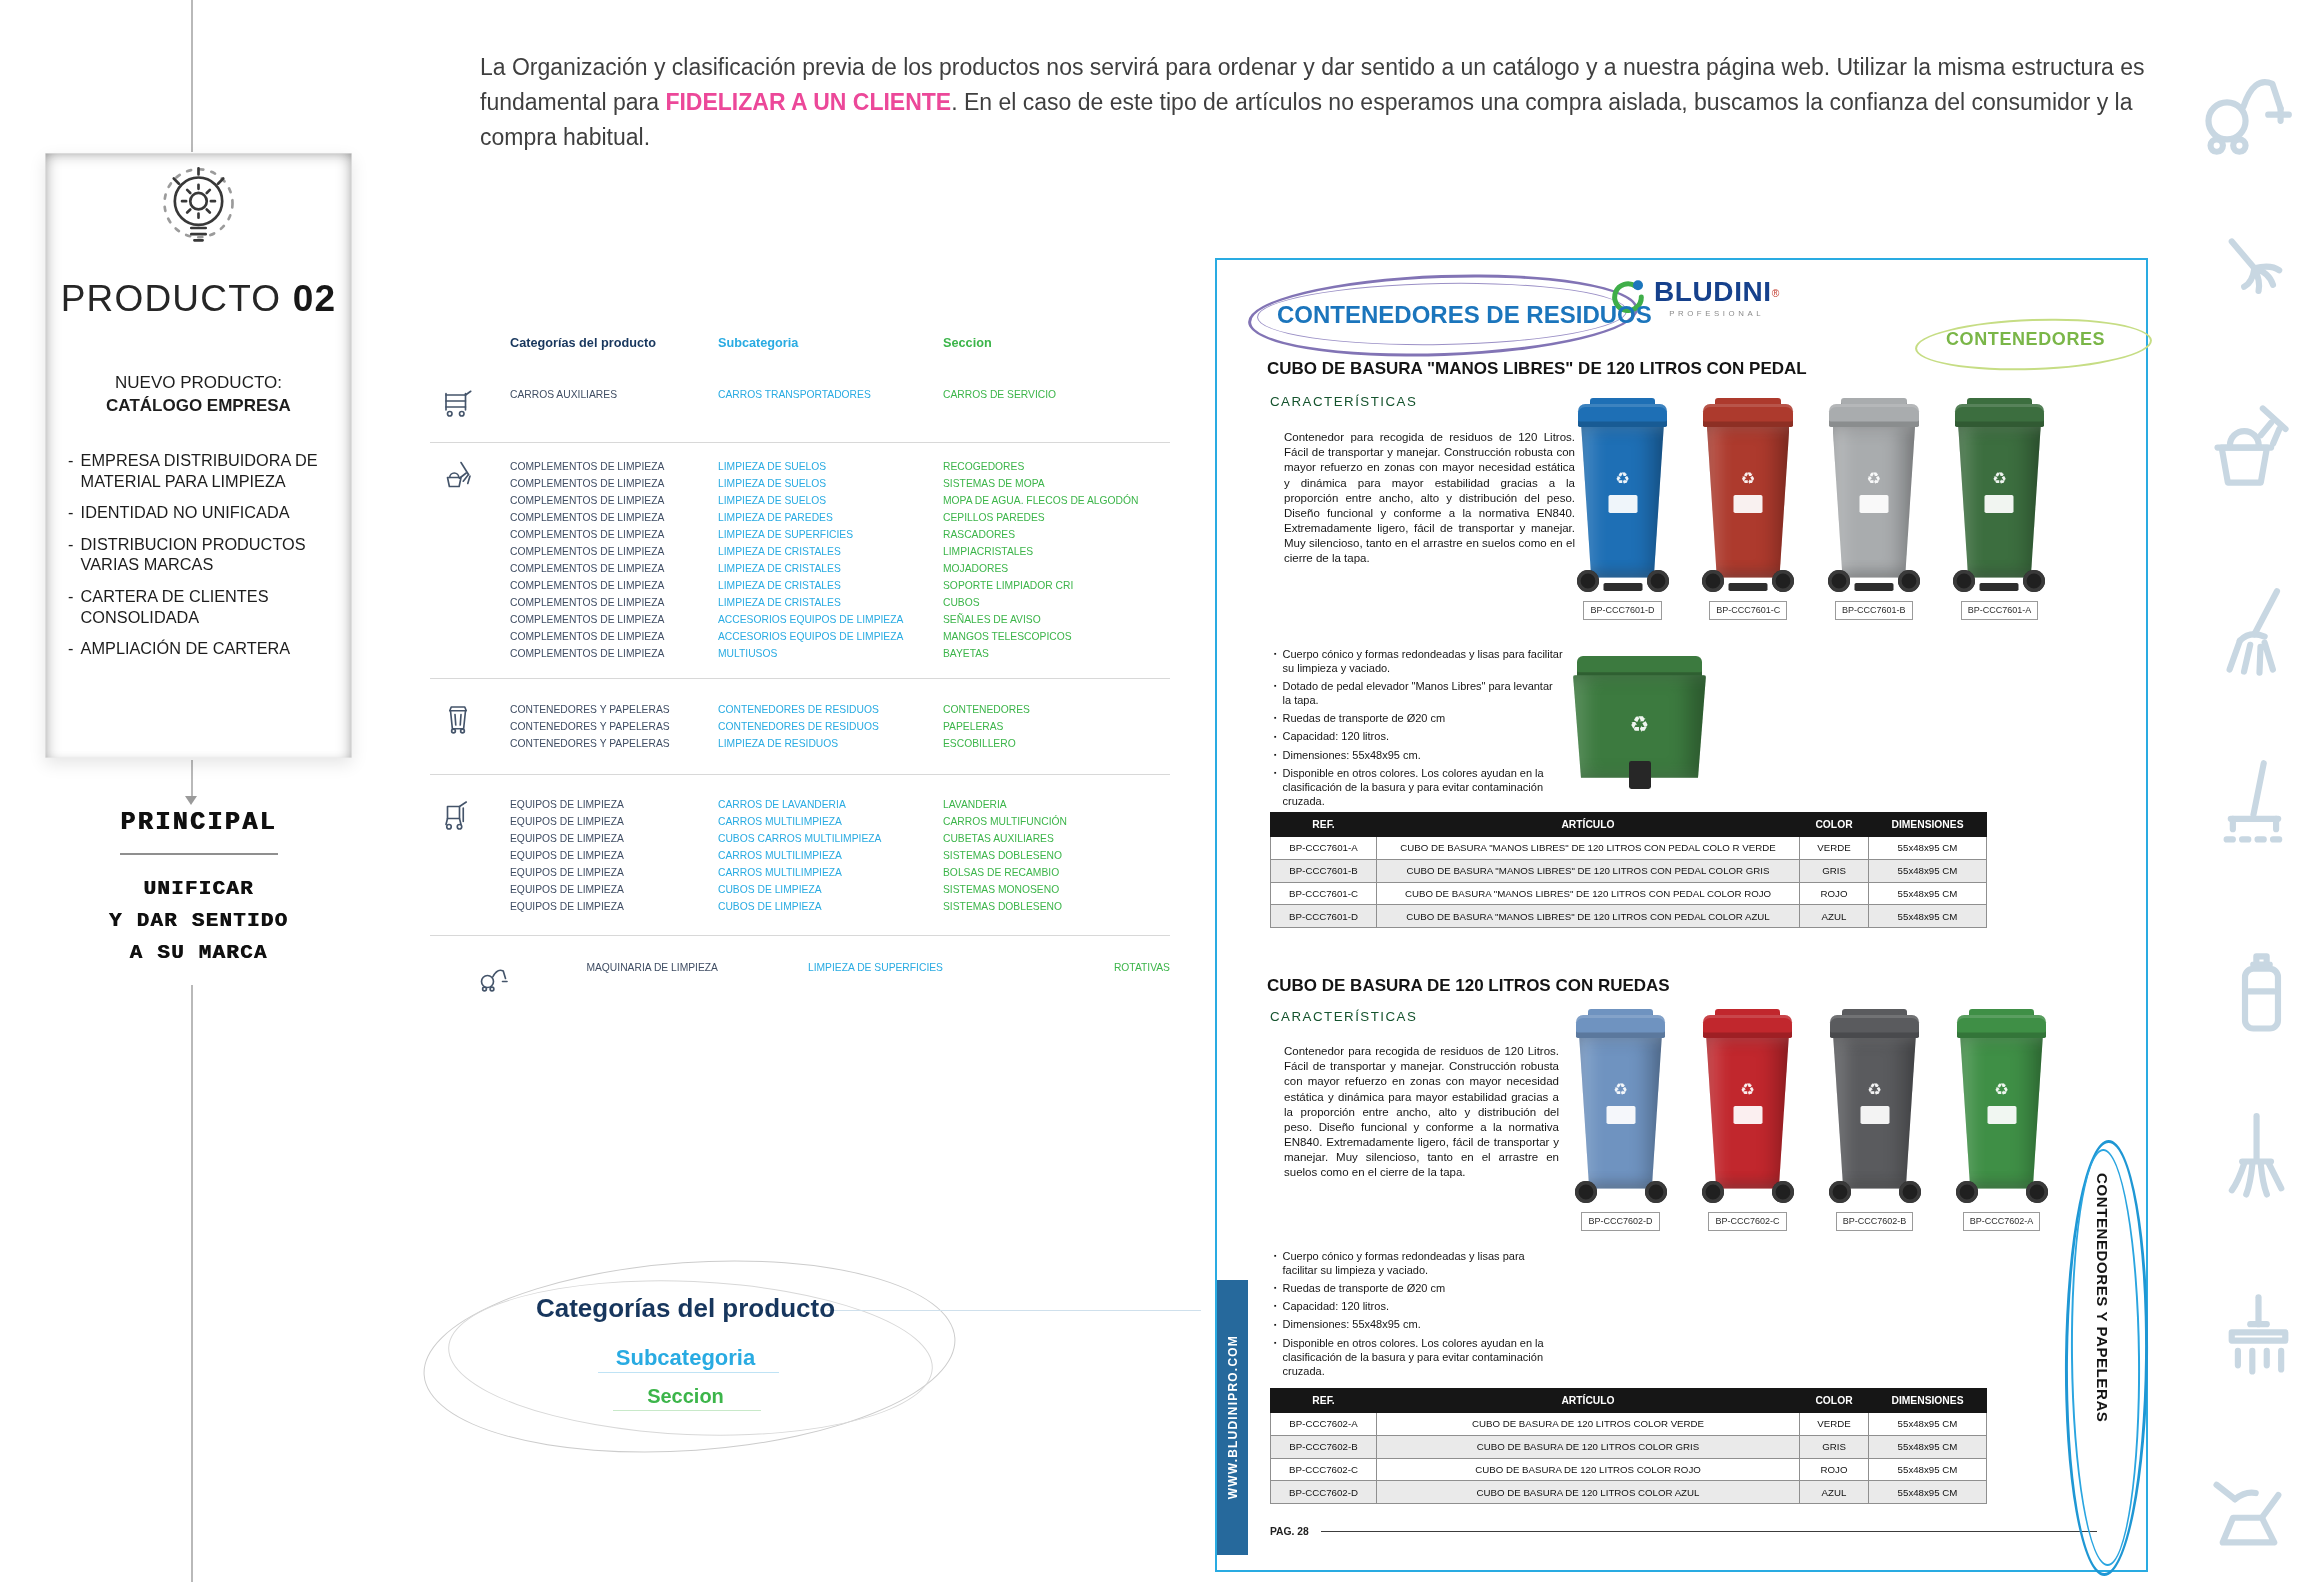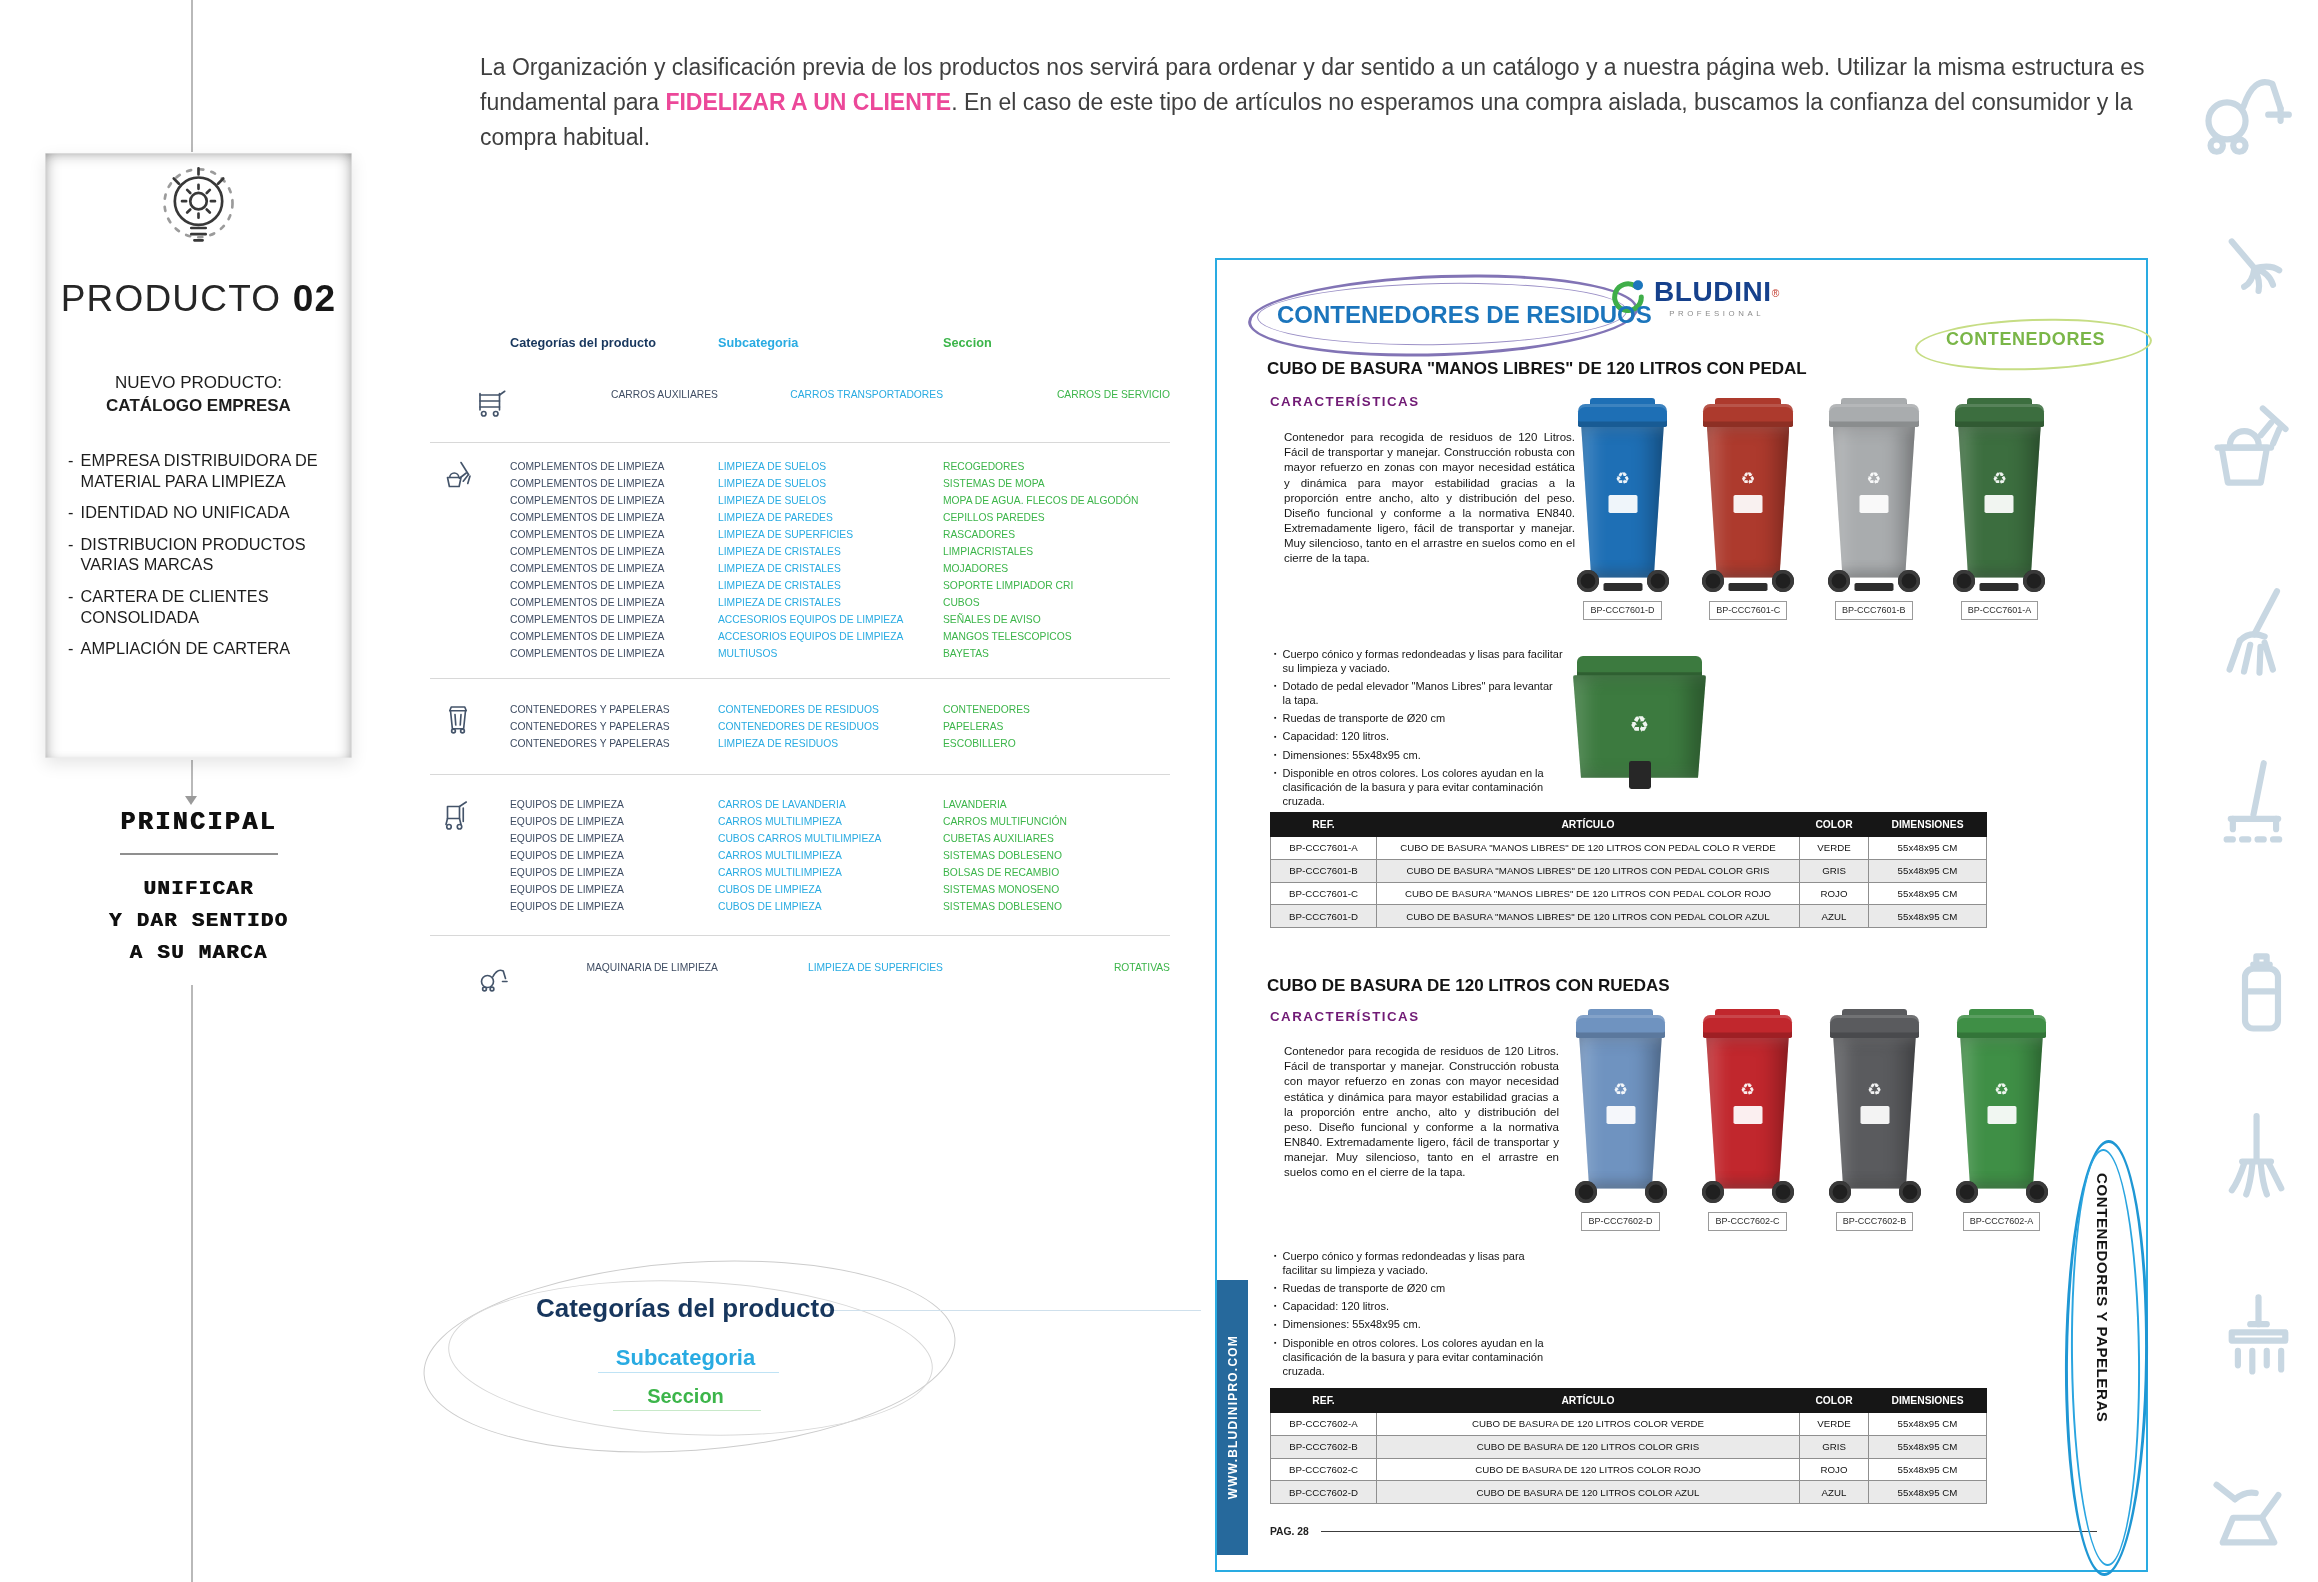--- a/index.html
+++ b/index.html
@@ -47,21 +47,21 @@
            font-size:23px; line-height:1.52; color:#3f3f3f; }
   .intro strong { color:#ec4899; }
 
   
   .cats { position:absolute; left:430px; top:336px; width:740px; }
   .cats-header { display:grid; grid-template-columns:80px 208px 225px 1fr; margin-bottom:4.8px; }
   .cats-header div { font-size:12.7px; font-weight:700; }
   .h1col { color:#17365d; } .h2col { color:#29abe2; } .h3col { color:#3cb54a; }
   .cat-group { display:grid; grid-template-columns:80px 1fr; border-bottom:1.2px solid #d8d8d8; }
   .cat-group.last { border-bottom:none; }
-  .g1 { padding:31px 0 18px;text-align:right; } .g2 { padding:15.7px 0; } .g3 { padding:22px 0; }
+  .g1 { padding:31px 0 18px; } .g2 { padding:15.7px 0; } .g3 { padding:22px 0; }
   .g4 { padding:20.5px 0; } .g5 { padding:23px 0 0;text-align:right; }
   .gicon { padding-left:9.7px; }
   .gicon svg { width:36px; height:36px; fill:none; stroke:#44546a; stroke-width:2.2;
                stroke-linecap:round; stroke-linejoin:round; }
   .crow { display:grid; grid-template-columns:208px 225px 1fr; }
   .crow div { font-size:10.3px; line-height:17px; white-space:nowrap; }
   .ccat { color:#3f4d63; } .csub { color:#29abe2; } .csec { color:#3cb54a; }
 
   
   .legend-ellipse { position:absolute; border-radius:50%; }
@@ -89,21 +89,21 @@
   .brand-icon svg { width:40px; height:40px; }
   .brand-texts { display:flex; flex-direction:column; align-items:center; }
   .brand-name { font-size:28px; font-weight:800; color:#16418c; letter-spacing:0.6px; line-height:1; }
   .brand-reg { font-size:10.3px; color:#c0392b; font-weight:400; }
   .brand-sub { margin-top:3px; font-size:7.8px; letter-spacing:3.6px; color:#8a8a8a; }
   .ellg { left:698px; top:59px; width:233px; height:47px; border:2.4px solid #c6dd84; transform:rotate(-2deg); }
   .tag-green { left:729px; top:69px; font-size:18px; font-weight:700; color:#7ab648; letter-spacing:0.6px; z-index:2; }
 
   .sec-title { margin:0; font-size:17px; font-weight:700; color:#141414; width:664px; }
   .st1 { left:50px; top:99px; } .st2 { left:50px; top:716px; }
-  .sec-car { font-size:13.3px; font-weight:700; color:#701a75; letter-spacing:1.5px;text-align:center; }
+  .sec-car { font-size:13.3px; font-weight:400; color:#14532d; letter-spacing:1.5px;text-align:center; }
   .sc1 { left:53px; top:134px; } .sc2 { left:53px; top:749px; }
   .sec-desc { margin:14px; font-size:11.5px; line-height:1.32; color:#161616; text-align:justify; }
   .sd1 { left:53px; top:156px; width:291px; } .sd2 { left:53px; top:770px; width:275px; }
   .sec-bullets { margin:0; padding:0; list-style:none; }
   .sb1 { left:57px; top:388px; width:289px; } .sb2 { left:57px; top:990px; width:281px; }
   .sec-bullets li { display:flex; gap:6px; font-size:11px; line-height:1.27; color:#161616; margin-bottom:4.2px; }
   .sec-bullets .sq { font-size:7.2px; margin-top:1.2px; }
 
   
   .bins-row { display:flex; justify-content:space-between; }

